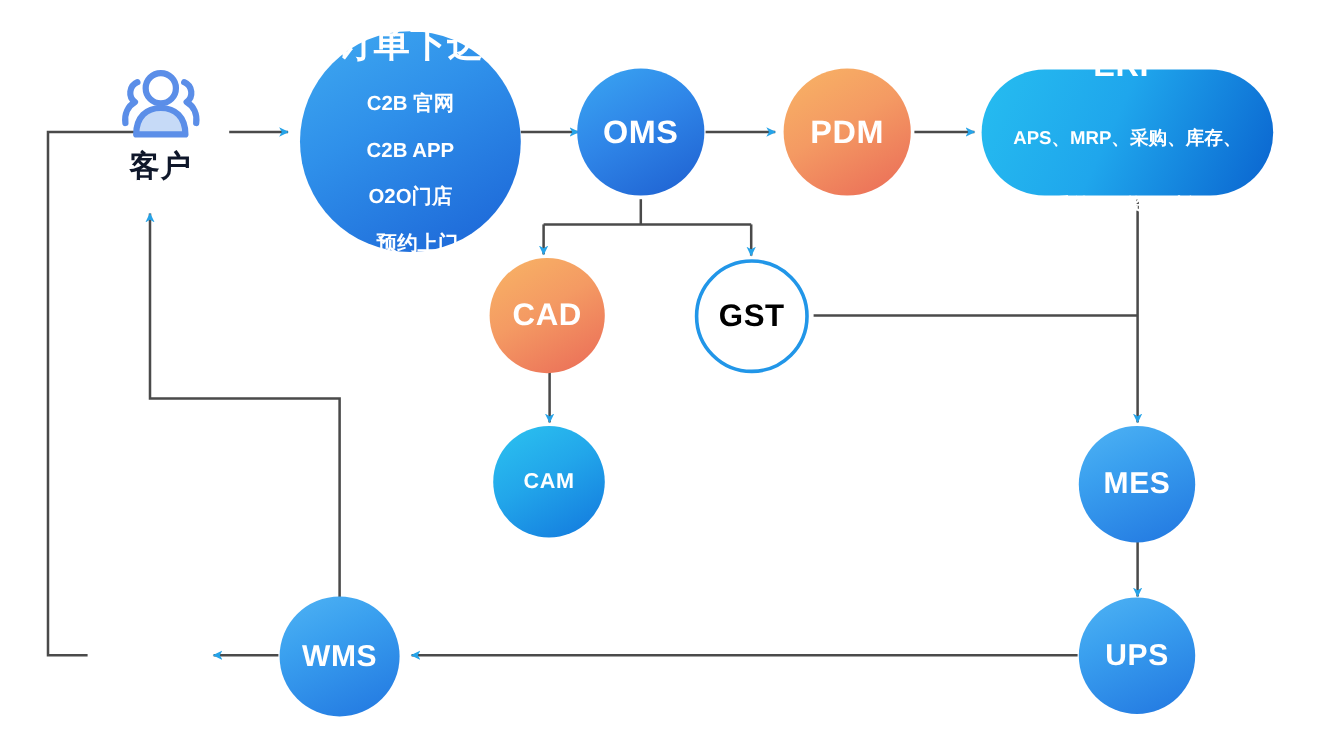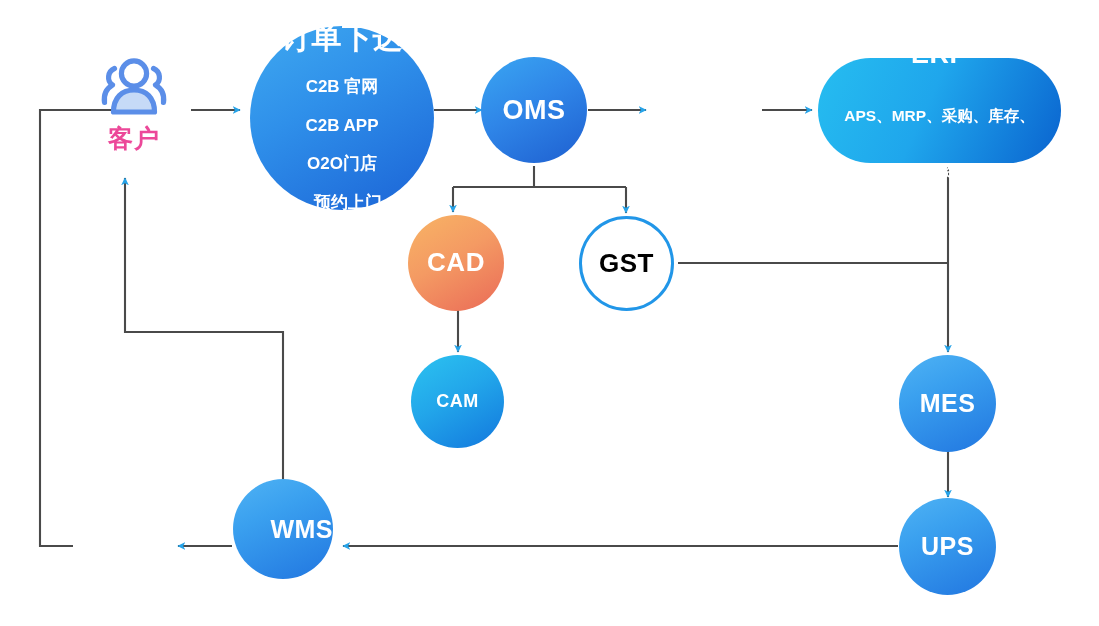--- a/index.html
+++ b/index.html
@@ -21,21 +21,21 @@
   .g-orange{background:linear-gradient(150deg,#f8b465 0%,#f49a63 45%,#ea6a57 100%);}
   .g-cyan{background:linear-gradient(150deg,#2cc3f0 0%,#22a6ea 45%,#1277dd 100%);}
   .g-erp{background:linear-gradient(115deg,#26bdf0 0%,#1fa6ec 45%,#0a63cf 100%);}
   .g-order{background:linear-gradient(150deg,#3fa9f0 0%,#2f90ea 40%,#1b63d6 100%);gap:17px;}
 
   .outline{background:#ffffff;border:3px solid #2196e8;color:#000000;}
 
   
   #customer{position:absolute;left:82px;top:52px;width:104px;height:120px;
             display:flex;flex-direction:column;align-items:center;}
-  #customer .cust-label{font-size:25px;font-weight:bold;color:#ec4899;margin-top:-4px;letter-spacing:1px;}
+  #customer .cust-label{font-size:25px;font-weight:bold;color:#0f172a;margin-top:-4px;letter-spacing:1px;}
 </style>
 </head>
 <body>
 
 <div id="stage">
 
   <svg class="edges" viewBox="0 0 1099 626">
     <defs>
       <marker id="ah" markerWidth="9" markerHeight="9" refX="7.4" refY="4.5" orient="auto" markerUnits="userSpaceOnUse">
         <path d="M0,0.6 L8.2,4.5 L0,8.4 L2.2,4.5 Z" fill="#26a3e8"></path>
@@ -93,20 +93,23 @@
     <div class="n-sub" style="font-size:17px;">C2B 官网</div>
     <div class="n-sub" style="font-size:17px;">C2B APP</div>
     <div class="n-sub" style="font-size:17px;">O2O门店</div>
     <div class="n-sub" style="font-size:17px;margin-left:12px;">预约上门</div>
   </div>
 
   <div class="node circle g-blue-deep" style="left:481px;top:57px;width:106px;height:106px;text-align:right;">
     <div class="n-title" style="font-size:27px;">OMS</div>
   </div>
 
+  <div class="node circle g-orange" style="left:653px;top:57px;width:106px;height:106px;">
+    <div class="n-title" style="font-size:27px;">PDM</div>
+  </div>
 
   <div class="node pill g-erp" style="left:818px;top:58px;width:243px;height:105px;">
     <div class="n-title" style="font-size:27px;margin-bottom:2px;">ERP</div>
     <div class="n-sub" style="font-size:15.5px;">APS、MRP、采购、库存、</div>
     <div class="n-sub" style="font-size:15.5px;">委外、人资、财务</div>
   </div>
 
   <div class="node circle g-orange" style="left:408px;top:215px;width:96px;height:96px;">
     <div class="n-title" style="font-size:26px;">CAD</div>
   </div>
@@ -120,18 +123,18 @@
   </div>
 
   <div class="node circle g-blue" style="left:899px;top:498px;width:97px;height:97px;">
     <div class="n-title" style="font-size:25px;">UPS</div>
   </div>
 
   <div class="node circle g-blue" style="left:899px;top:355px;width:97px;height:97px;">
     <div class="n-title" style="font-size:25px;">MES</div>
   </div>
 
-  <div class="node circle g-blue" style="left:233px;top:479px;width:100px;height:100px;align-items:flex-end;">
+  <div class="node circle g-blue" style="left:233px;top:497px;width:100px;height:100px;">
     <div class="n-title" style="font-size:25px;">WMS</div>
   </div>
 
 
 </div>
 
 </body></html>

